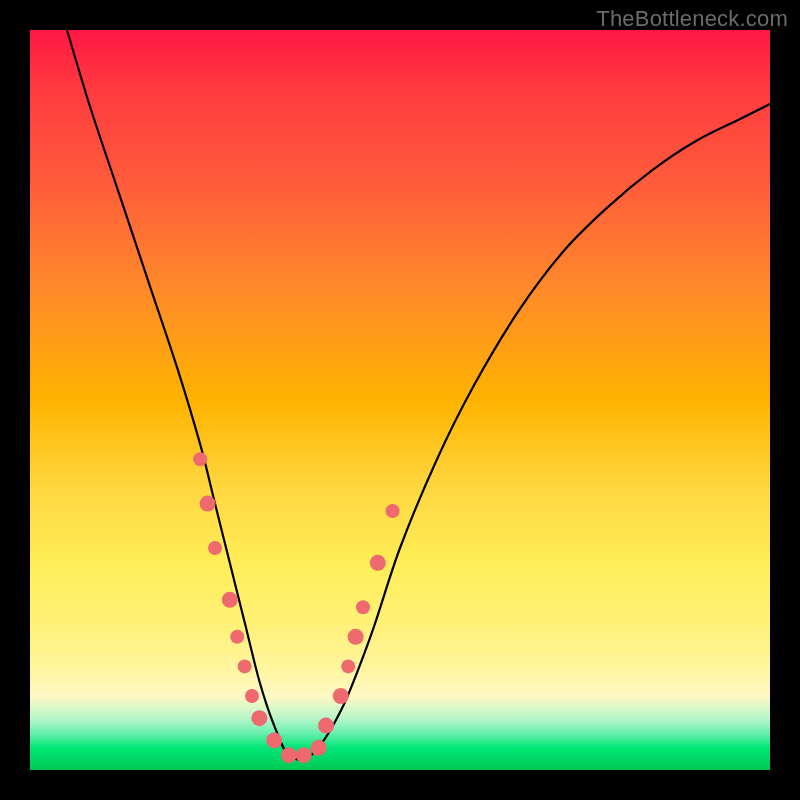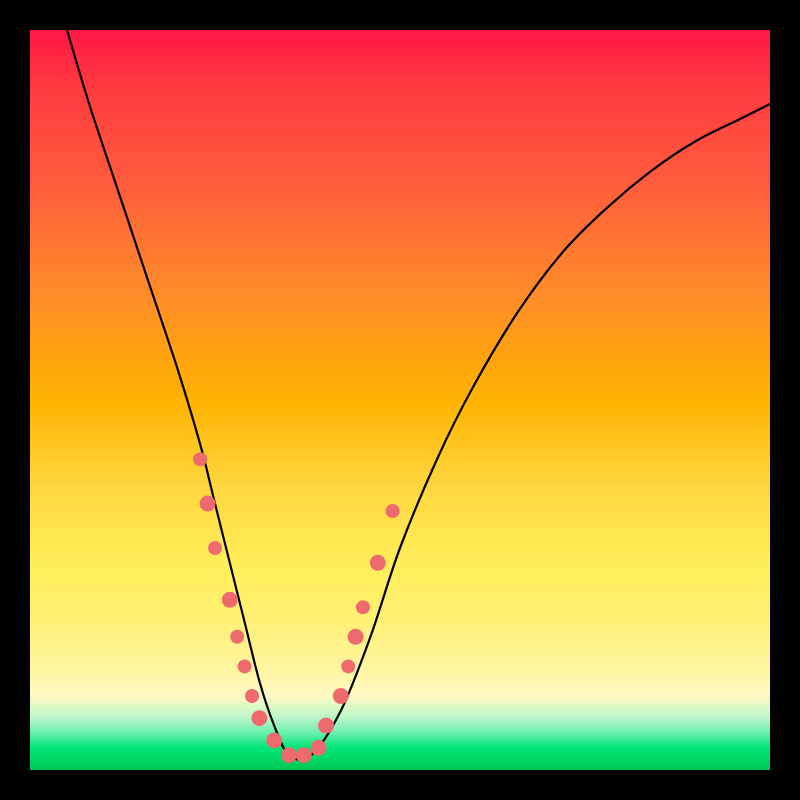--- a/index.html
+++ b/index.html
@@ -94,13 +94,14 @@
         <circle cx="288.6" cy="717.8" r="8" class="marker"></circle>
         <circle cx="296.0" cy="695.6" r="8" class="marker"></circle>
         <circle cx="310.8" cy="666.0" r="8" class="marker"></circle>
         <circle cx="318.2" cy="636.4" r="7" class="marker"></circle>
         <circle cx="325.6" cy="606.8" r="8" class="marker"></circle>
         <circle cx="333.0" cy="577.2" r="7" class="marker"></circle>
         <circle cx="347.8" cy="532.8" r="8" class="marker"></circle>
         <circle cx="362.6" cy="481.0" r="7" class="marker"></circle>
       </svg>
   </div>
+  <div class="watermark">TheBottleneck.com</div>
 </div>
 
 </body></html>

